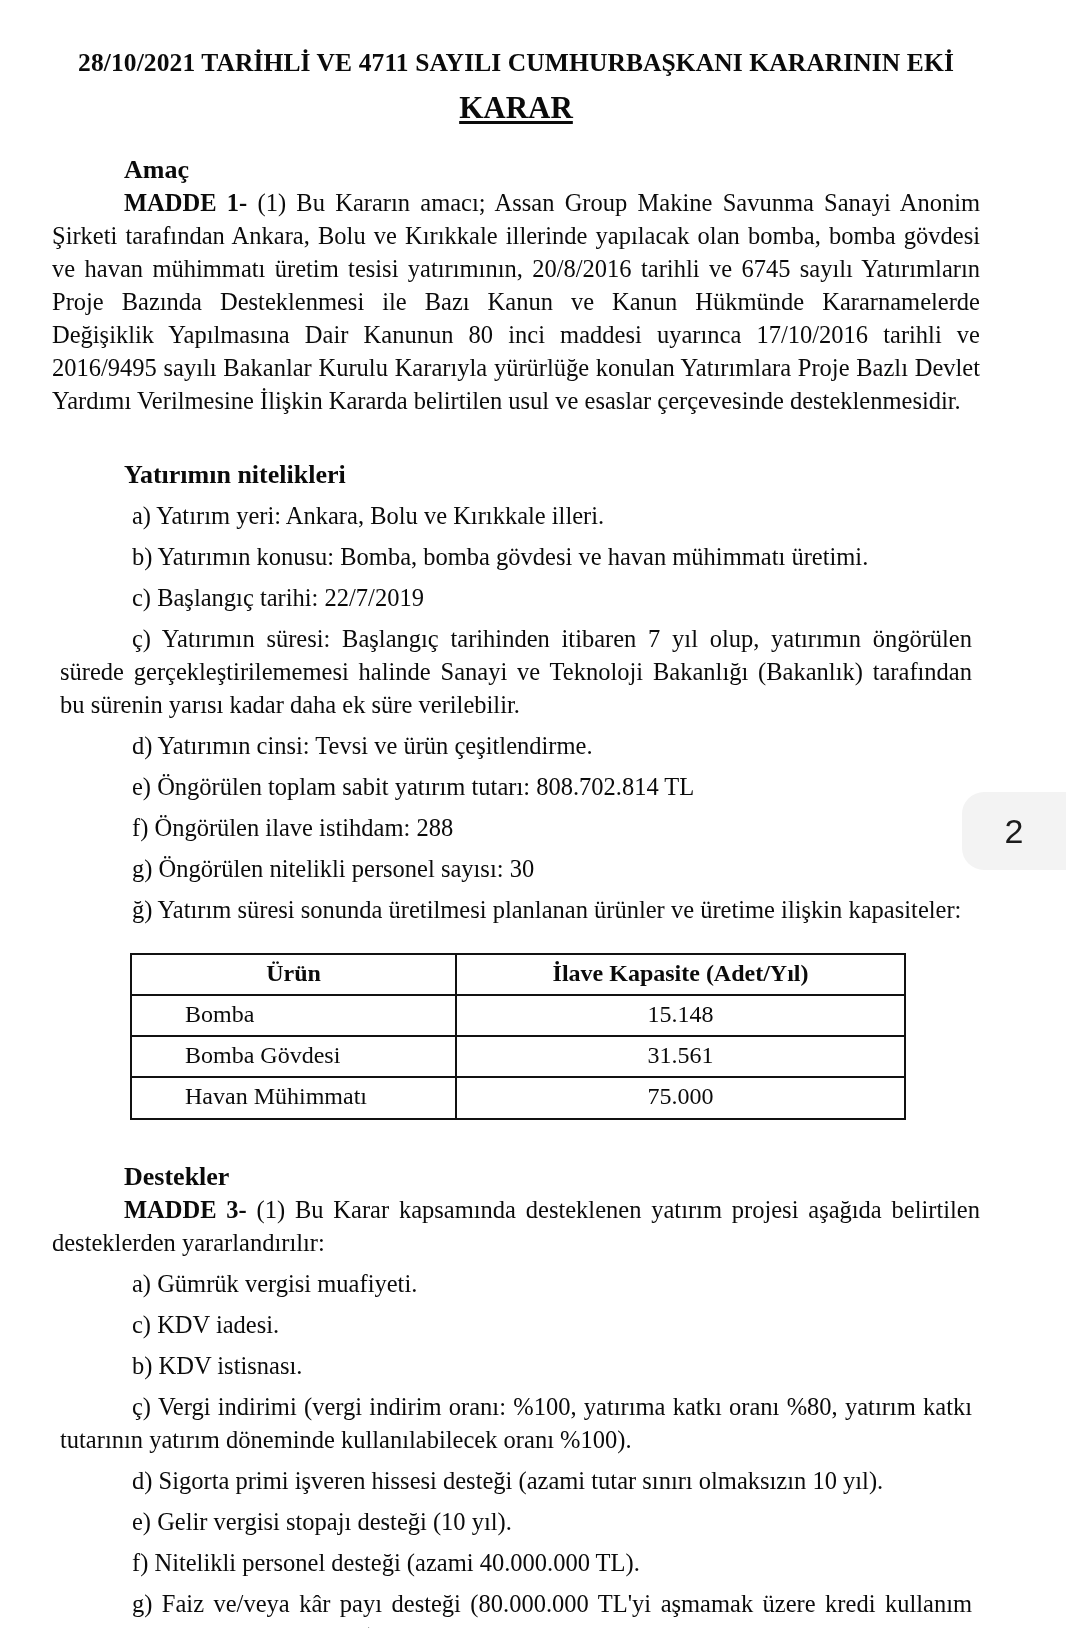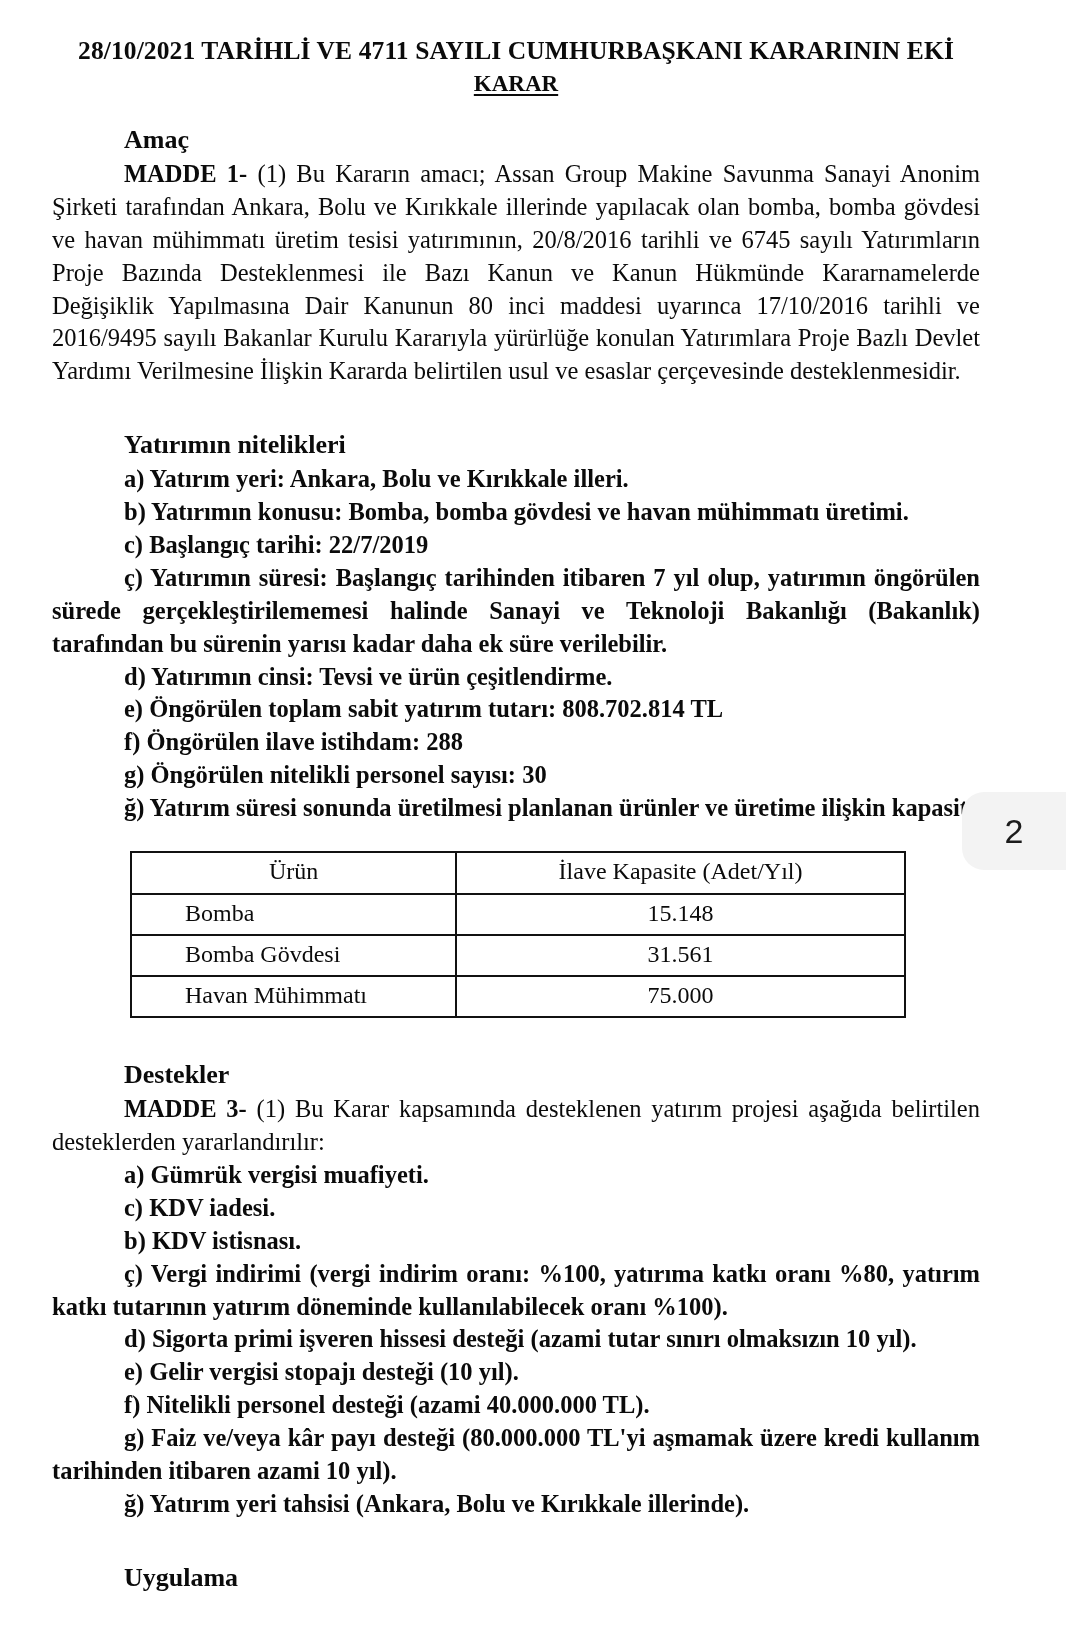--- a/index.html
+++ b/index.html
@@ -29,28 +29,28 @@
     width: 928px;
   }
 
   
   .doc-title {
     text-align: center;
     font-weight: bold;
     font-size: 25.5px;
     letter-spacing: 0.1px;
     line-height: 1.18;
-    margin: 0;
+    margin: 12px;
     padding-top: 36px;
     white-space: nowrap;
   }
   .doc-subtitle {
     text-align: center;
     font-weight: bold;
-    font-size: 23px;
+    font-size: 31px;
     line-height: 1.18;
     margin: 4px 0 0 0;
   }
   .doc-subtitle span.u {
     text-decoration: underline;
     text-underline-offset: 3px;
   }
 
   
   .sec-head {
@@ -67,25 +67,24 @@
     text-align: justify;
     text-indent: 72px;
     text-justify: inter-word;
   }
   p.para b {
     font-weight: bold;
   }
   p.item {
     font-size: 24.5px;
     line-height: 1.345;
-    margin: 0;
+    margin: 8px;
     text-indent: 72px;
     text-align: left;
     white-space: nowrap;
-    font-weight: bold;
   }
   p.item.wrap {
     white-space: normal;
     text-align: justify;
   }
   .gap-md { height: 26px; }
   .gap-lg { height: 40px; }
 
   
   .capacity-table-wrap {
@@ -99,21 +98,21 @@
     table-layout: fixed;
     font-size: 24px;
   }
   table.capacity th,
   table.capacity td {
     border: 2.4px solid #111;
     padding: 4px 10px 6px 10px;
     line-height: 1.22;
   }
   table.capacity th {
-    font-weight: normal;
+    font-weight: bold;
     text-align: center;
     border-radius: 12px;
   }
   table.capacity td.prod {
     text-align: left;
     padding-left: 53px;
   }
   table.capacity td.cap {
     text-align: center;
   }

